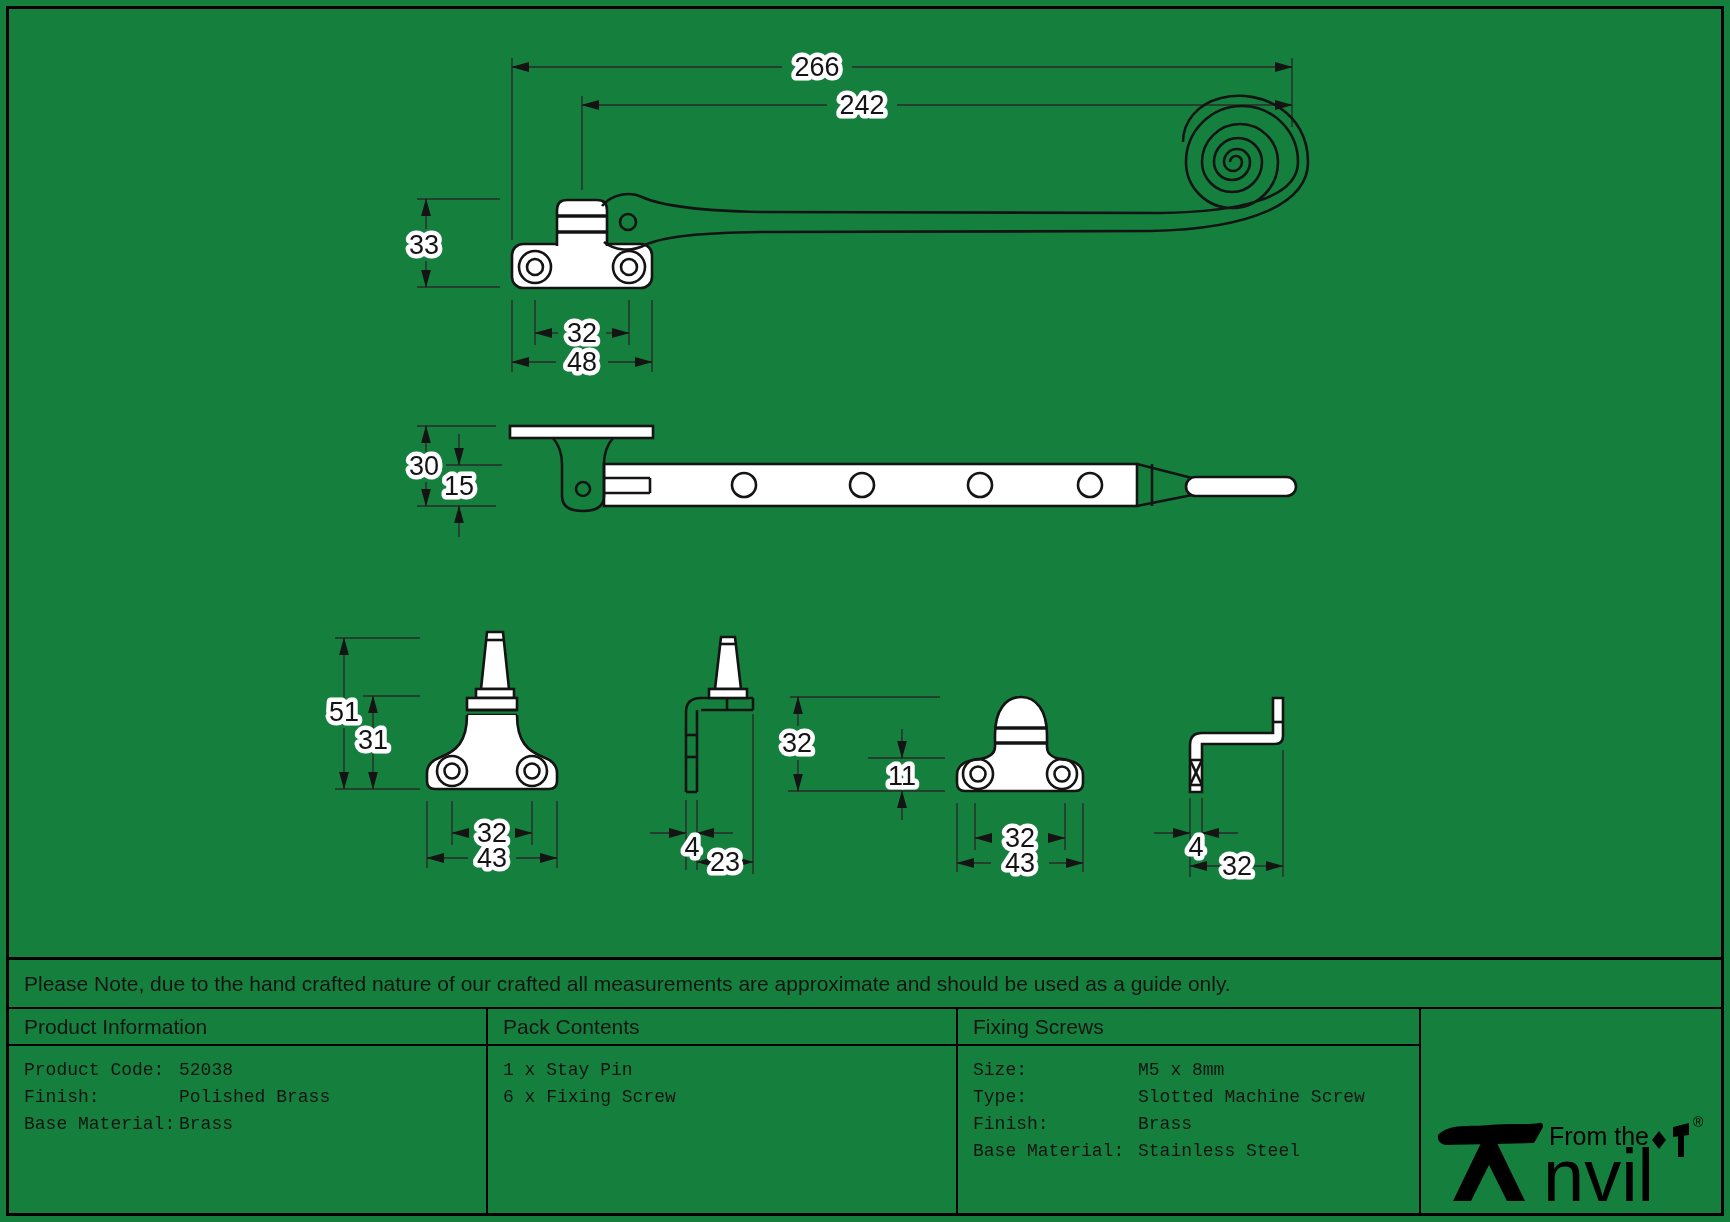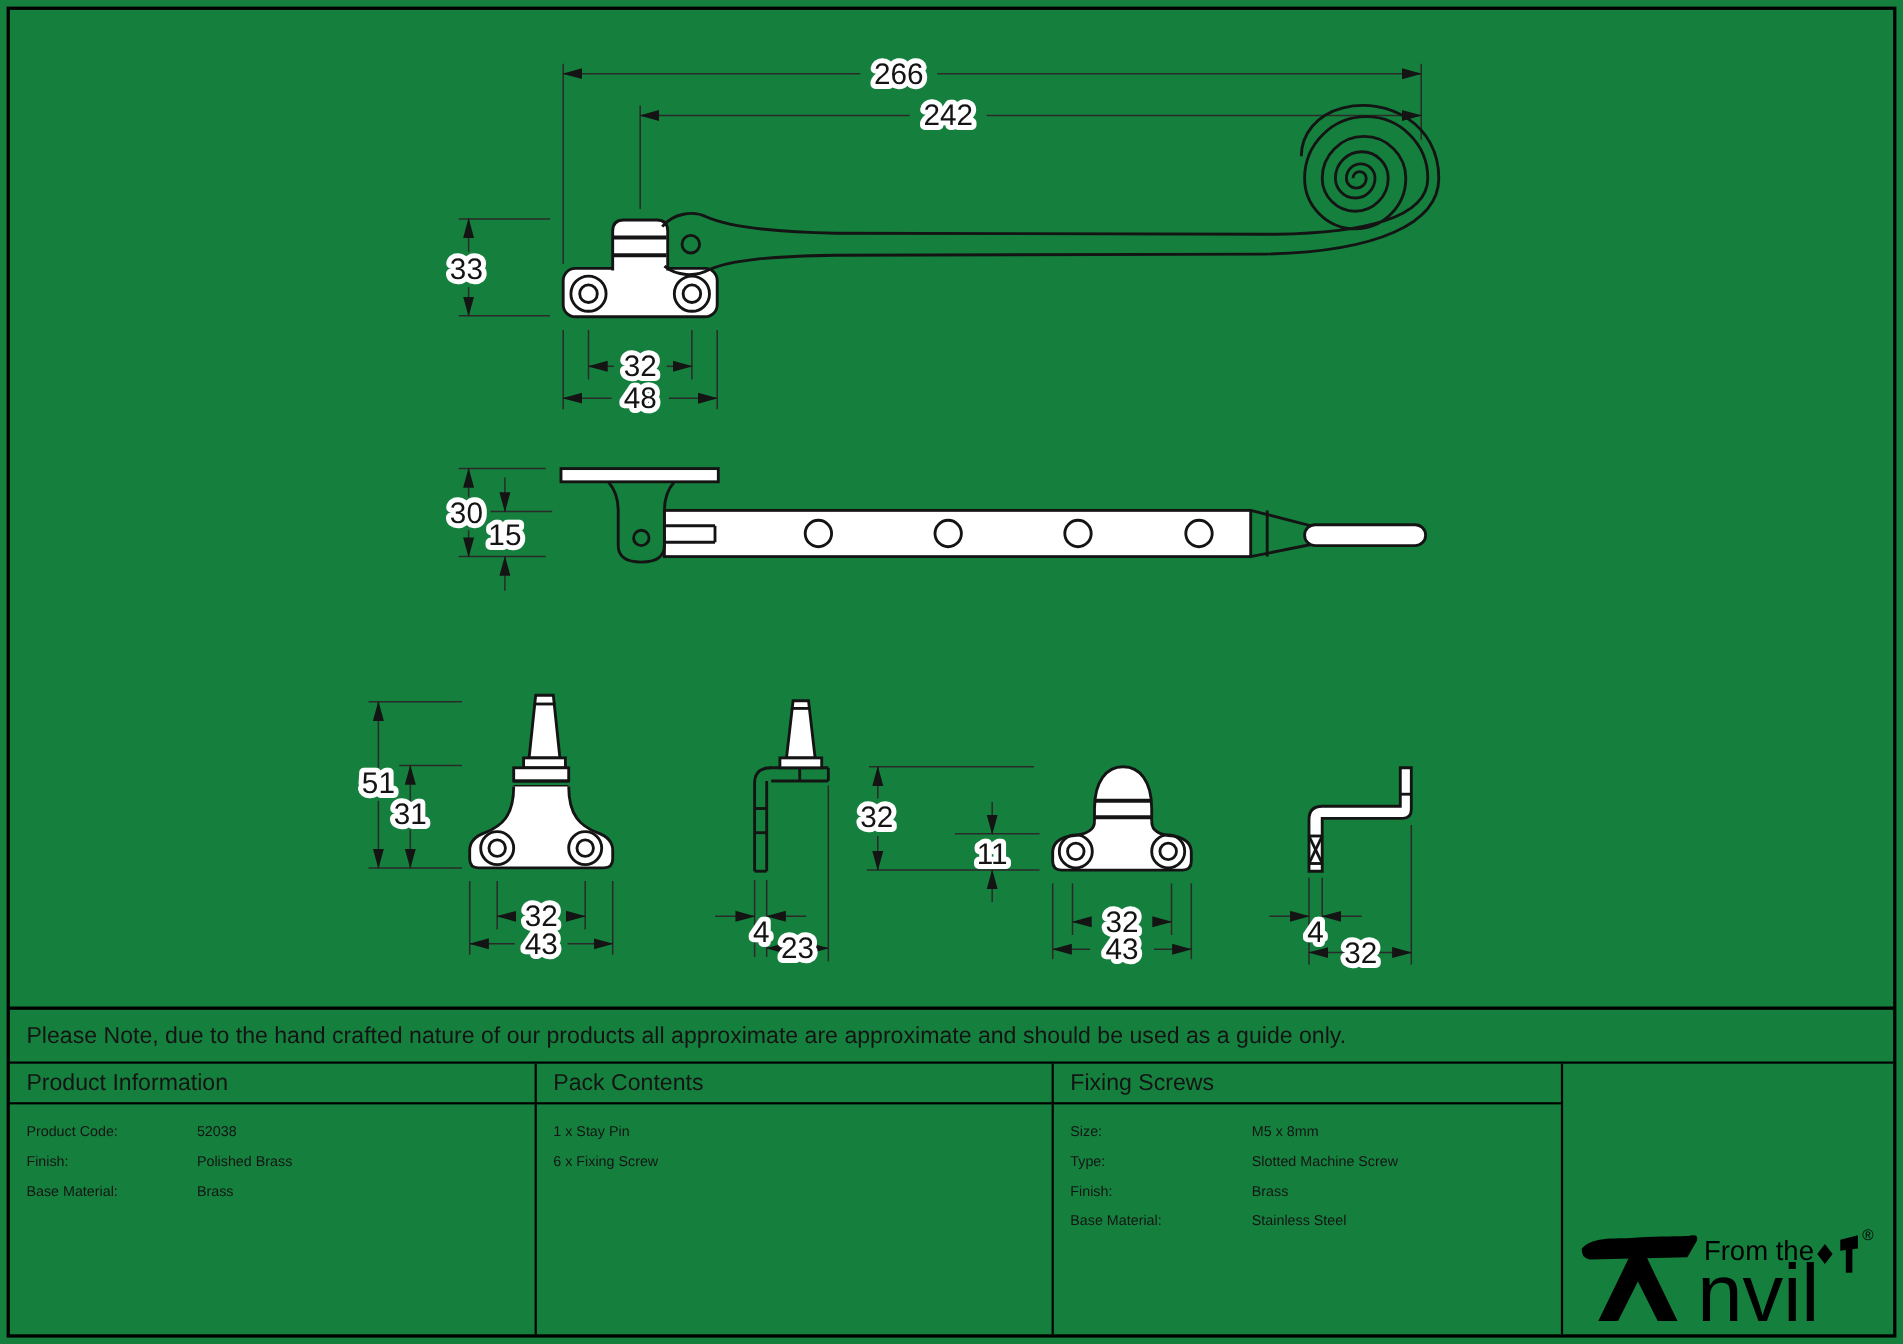--- a/index.html
+++ b/index.html
@@ -6,23 +6,23 @@
   .sheet{position:relative;width:1730px;height:1222px;background:#15803d;font-family:"Liberation Sans",sans-serif;color:#141414;overflow:hidden;}
   .frame{position:absolute;left:6px;top:6px;right:6px;bottom:6px;border:3px solid #000;}
   svg text{font-family:"Liberation Sans",sans-serif;}
   .dim{font-size:27px;fill:#141414;text-anchor:middle;paint-order:stroke;stroke:#fff;stroke-width:9px;stroke-linejoin:round;}
   .thin{stroke:#2a2a2a;stroke-width:1.4;fill:none;}
   .part{stroke:#141414;stroke-width:2.6;fill:#fff;}
   .pline{stroke:#141414;stroke-width:2.6;fill:none;}
   .band{stroke:#141414;stroke-width:3.6;fill:none;}
   .bottom{position:absolute;left:9px;right:9px;bottom:9px;}
   .note{border-top:3px solid #000;border-bottom:2px solid #000;height:47px;display:flex;align-items:center;padding-left:15px;font-size:21px;}
-  .tbl{display:grid;grid-template-columns:477px 470px 463px 1fr;grid-template-rows:37px 1fr;height:246px;}
+  .tbl{display:grid;grid-template-columns:477px 470px 463px 1fr;grid-template-rows:37px 1fr;height:204px;}
   .hcell{padding:6px 0 0 15px;font-size:21px;border-bottom:2px solid #000;}
-  .ccell{padding:11px 0 0 15px;font-size:13px;}
+  .ccell{padding:11px 0 0 15px;font-size:18px;font-family:Liberation Mono, monospace;}
   .bl{border-left:2px solid #000;}
   .kv{display:flex;line-height:27px;}
   .kv .k{width:155px;flex:none;}
   .li{line-height:27px;}
   .fs .k{width:165px;}
   .logocell{grid-column:4;grid-row:1/3;display:flex;align-items:flex-end;justify-content:center;}
 </style>
 </head>
 <body>
 
@@ -245,21 +245,21 @@
       <text class="dim" x="902" y="785">11</text>
       <text class="dim" x="1020" y="847">32</text>
       <text class="dim" x="1020" y="872">43</text>
 
       <text class="dim" x="1196" y="856">4</text>
       <text class="dim" x="1237" y="875">32</text>
     </g>
   </svg>
 
   <div class="bottom">
-    <div class="note">Please Note, due to the hand crafted nature of our products all approximate are approximate and should be used as a guide only.</div>
+    <div class="note">Please Note, due to the hand crafted nature of our crafted all measurements are approximate and should be used as a guide only.</div>
     <div class="tbl">
       <div class="hcell">Product Information</div>
       <div class="hcell bl">Pack Contents</div>
       <div class="hcell bl">Fixing Screws</div>
 
       <div class="logocell bl">
         <svg width="268" height="100" viewBox="0 0 268 100">
           <g>
             <path fill="#000" d="M1,22 C12,10 34,14 52,12 C72,10 92,12 102,10 C106,9 107,13 105,16 L97,30 L8,32 Q0,30 1,22 Z"></path>
             <path fill="#000" d="M44,30 L16,88 L34,88 L52,52 L70,88 L88,88 L60,30 Z"></path>

